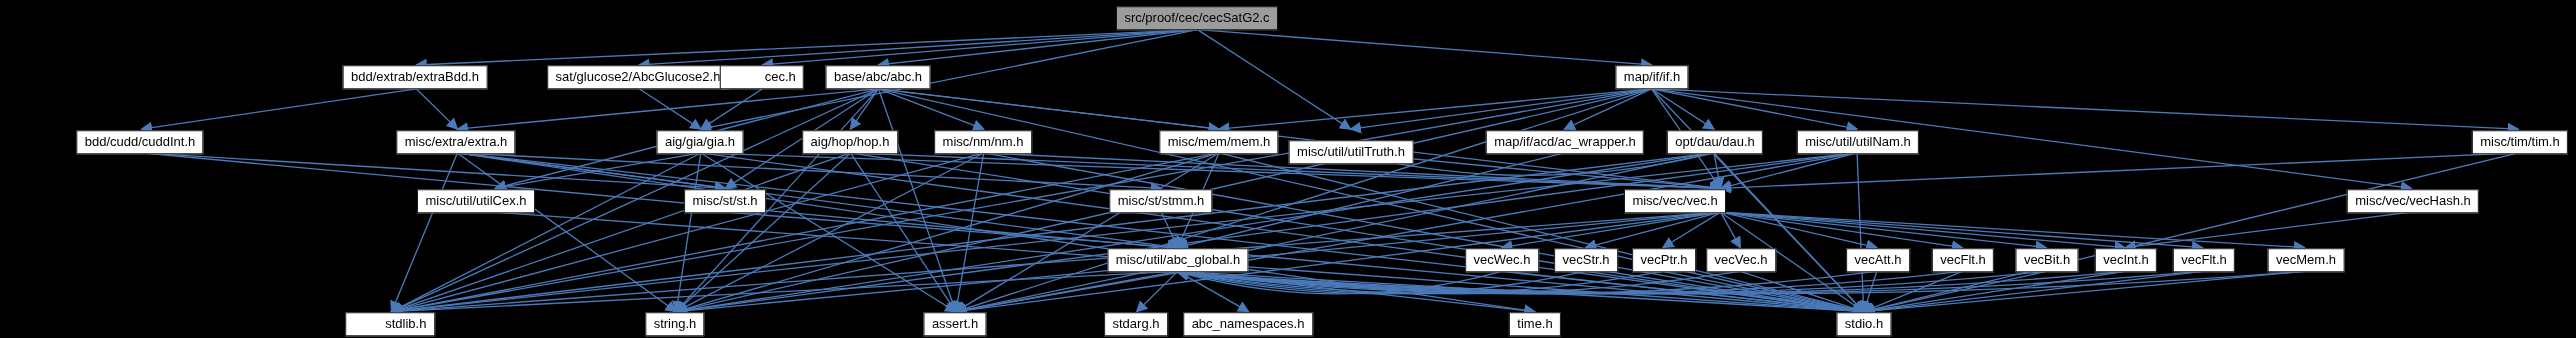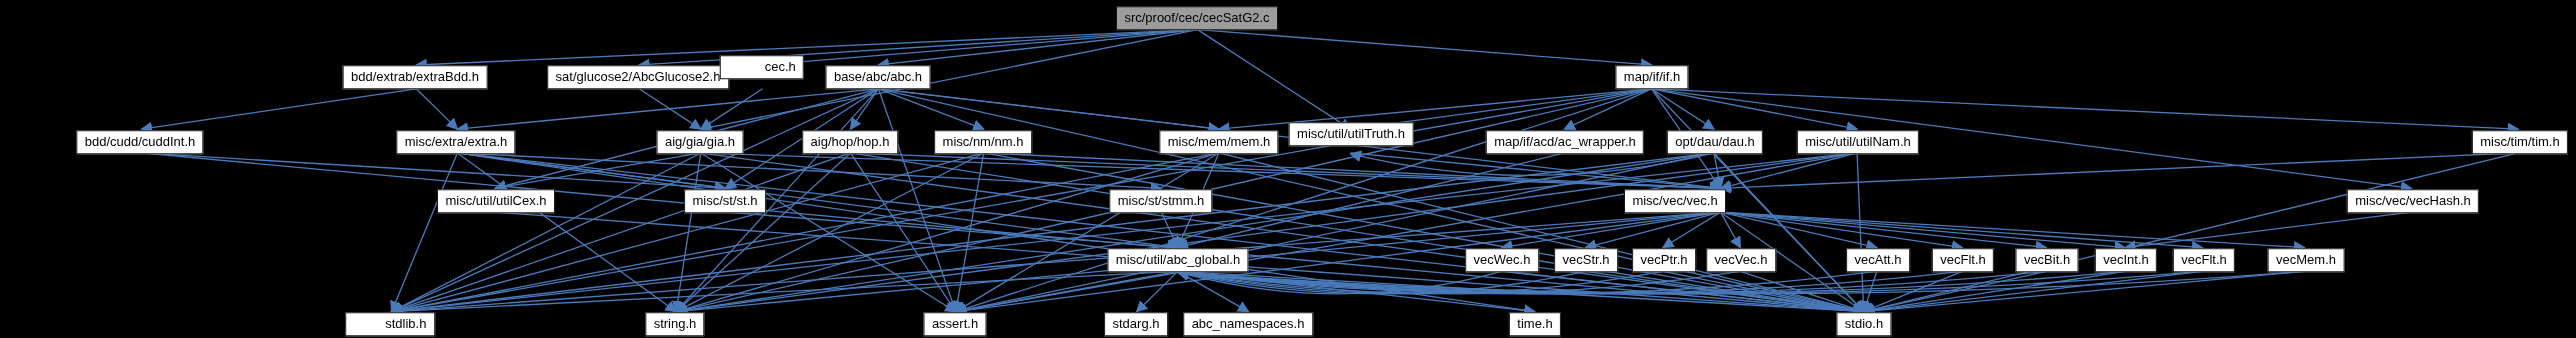--- a/index.html
+++ b/index.html
@@ -177,35 +177,35 @@
       <path d="M 1430 330 L 474 379" class="edge" marker-end="url(#arrowhead)"></path>
       <path d="M 1430 330 L 2264 379" class="edge" marker-end="url(#arrowhead)"></path>
       <path d="M 1430 330 L 1160 379" class="edge" marker-end="url(#arrowhead)"></path>
       <path d="M 1430 330 L 1380 379" class="edge" marker-end="url(#arrowhead)"></path>
       <path d="M 1430 330 L 1516 379" class="edge" marker-end="url(#arrowhead)"></path>
       <path d="M 1430 330 L 1864 379" class="edge" marker-end="url(#arrowhead)"></path>
     </svg>
 <div class="node root" style="left: 1197px; top: 18px;">src/proof/cec/cecSatG2.c</div>
     <div class="node" style="left: 415px; top: 77px;">bdd/extrab/extraBdd.h</div>
     <div class="node" style="left: 638px; top: 77px;">sat/glucose2/AbcGlucose2.h</div>
-    <div class="node" style="left: 762px; top: 67px; padding-left: 44px;">cec.h</div>
+    <div class="node" style="left: 762px; top: 77px; padding-left: 44px;">cec.h</div>
     <div class="node" style="left: 878px; top: 77px;">base/abc/abc.h</div>
     <div class="node" style="left: 1652px; top: 77px;">map/if/if.h</div>
     <div class="node" style="left: 140px; top: 142px;">bdd/cudd/cuddInt.h</div>
     <div class="node" style="left: 456px; top: 142px;">misc/extra/extra.h</div>
     <div class="node" style="left: 700px; top: 142px;">aig/gia/gia.h</div>
     <div class="node" style="left: 850px; top: 142px;">aig/hop/hop.h</div>
     <div class="node" style="left: 983px; top: 142px;">misc/nm/nm.h</div>
     <div class="node" style="left: 1219px; top: 142px;">misc/mem/mem.h</div>
-    <div class="node" style="left: 1351px; top: 134px;">misc/util/utilTruth.h</div>
+    <div class="node" style="left: 1351px; top: 152px;">misc/util/utilTruth.h</div>
     <div class="node" style="left: 1565px; top: 142px;">map/if/acd/ac_wrapper.h</div>
     <div class="node" style="left: 1715px; top: 142px;">opt/dau/dau.h</div>
     <div class="node" style="left: 1858px; top: 142px;">misc/util/utilNam.h</div>
     <div class="node" style="left: 2520px; top: 142px;">misc/tim/tim.h</div>
-    <div class="node" style="left: 496px; top: 201px; text-align: right;">misc/util/utilCex.h</div>
+    <div class="node" style="left: 476px; top: 201px; text-align: right;">misc/util/utilCex.h</div>
     <div class="node" style="left: 725px; top: 201px;">misc/st/st.h</div>
     <div class="node" style="left: 1161px; top: 201px;">misc/st/stmm.h</div>
     <div class="node" style="left: 1675px; top: 201px;">misc/vec/vec.h</div>
     <div class="node" style="left: 2413px; top: 201px;">misc/vec/vecHash.h</div>
     <div class="node" style="left: 1178px; top: 260px;">misc/util/abc_global.h</div>
     <div class="node" style="left: 1502px; top: 260px;">vecWec.h</div>
     <div class="node" style="left: 1586px; top: 260px;">vecStr.h</div>
     <div class="node" style="left: 1664px; top: 260px;">vecPtr.h</div>
     <div class="node" style="left: 1741px; top: 260px;">vecVec.h</div>
     <div class="node" style="left: 1878px; top: 260px;">vecAtt.h</div>

